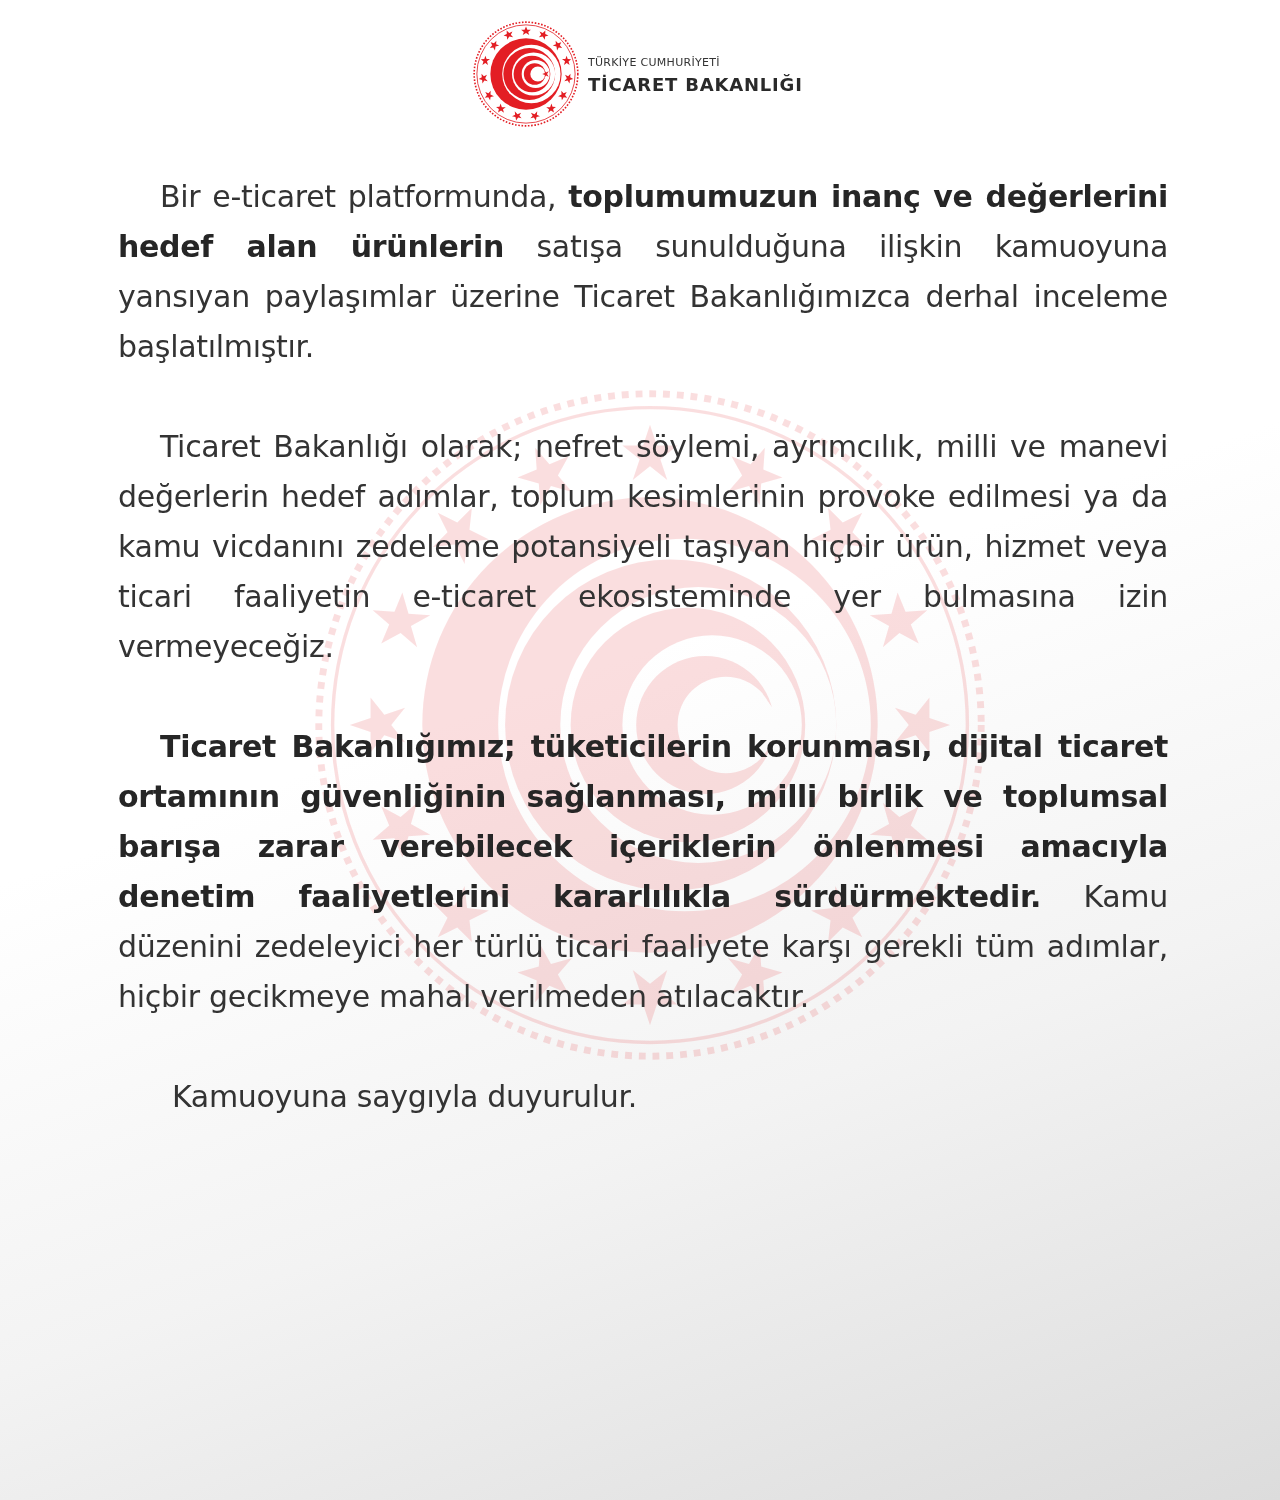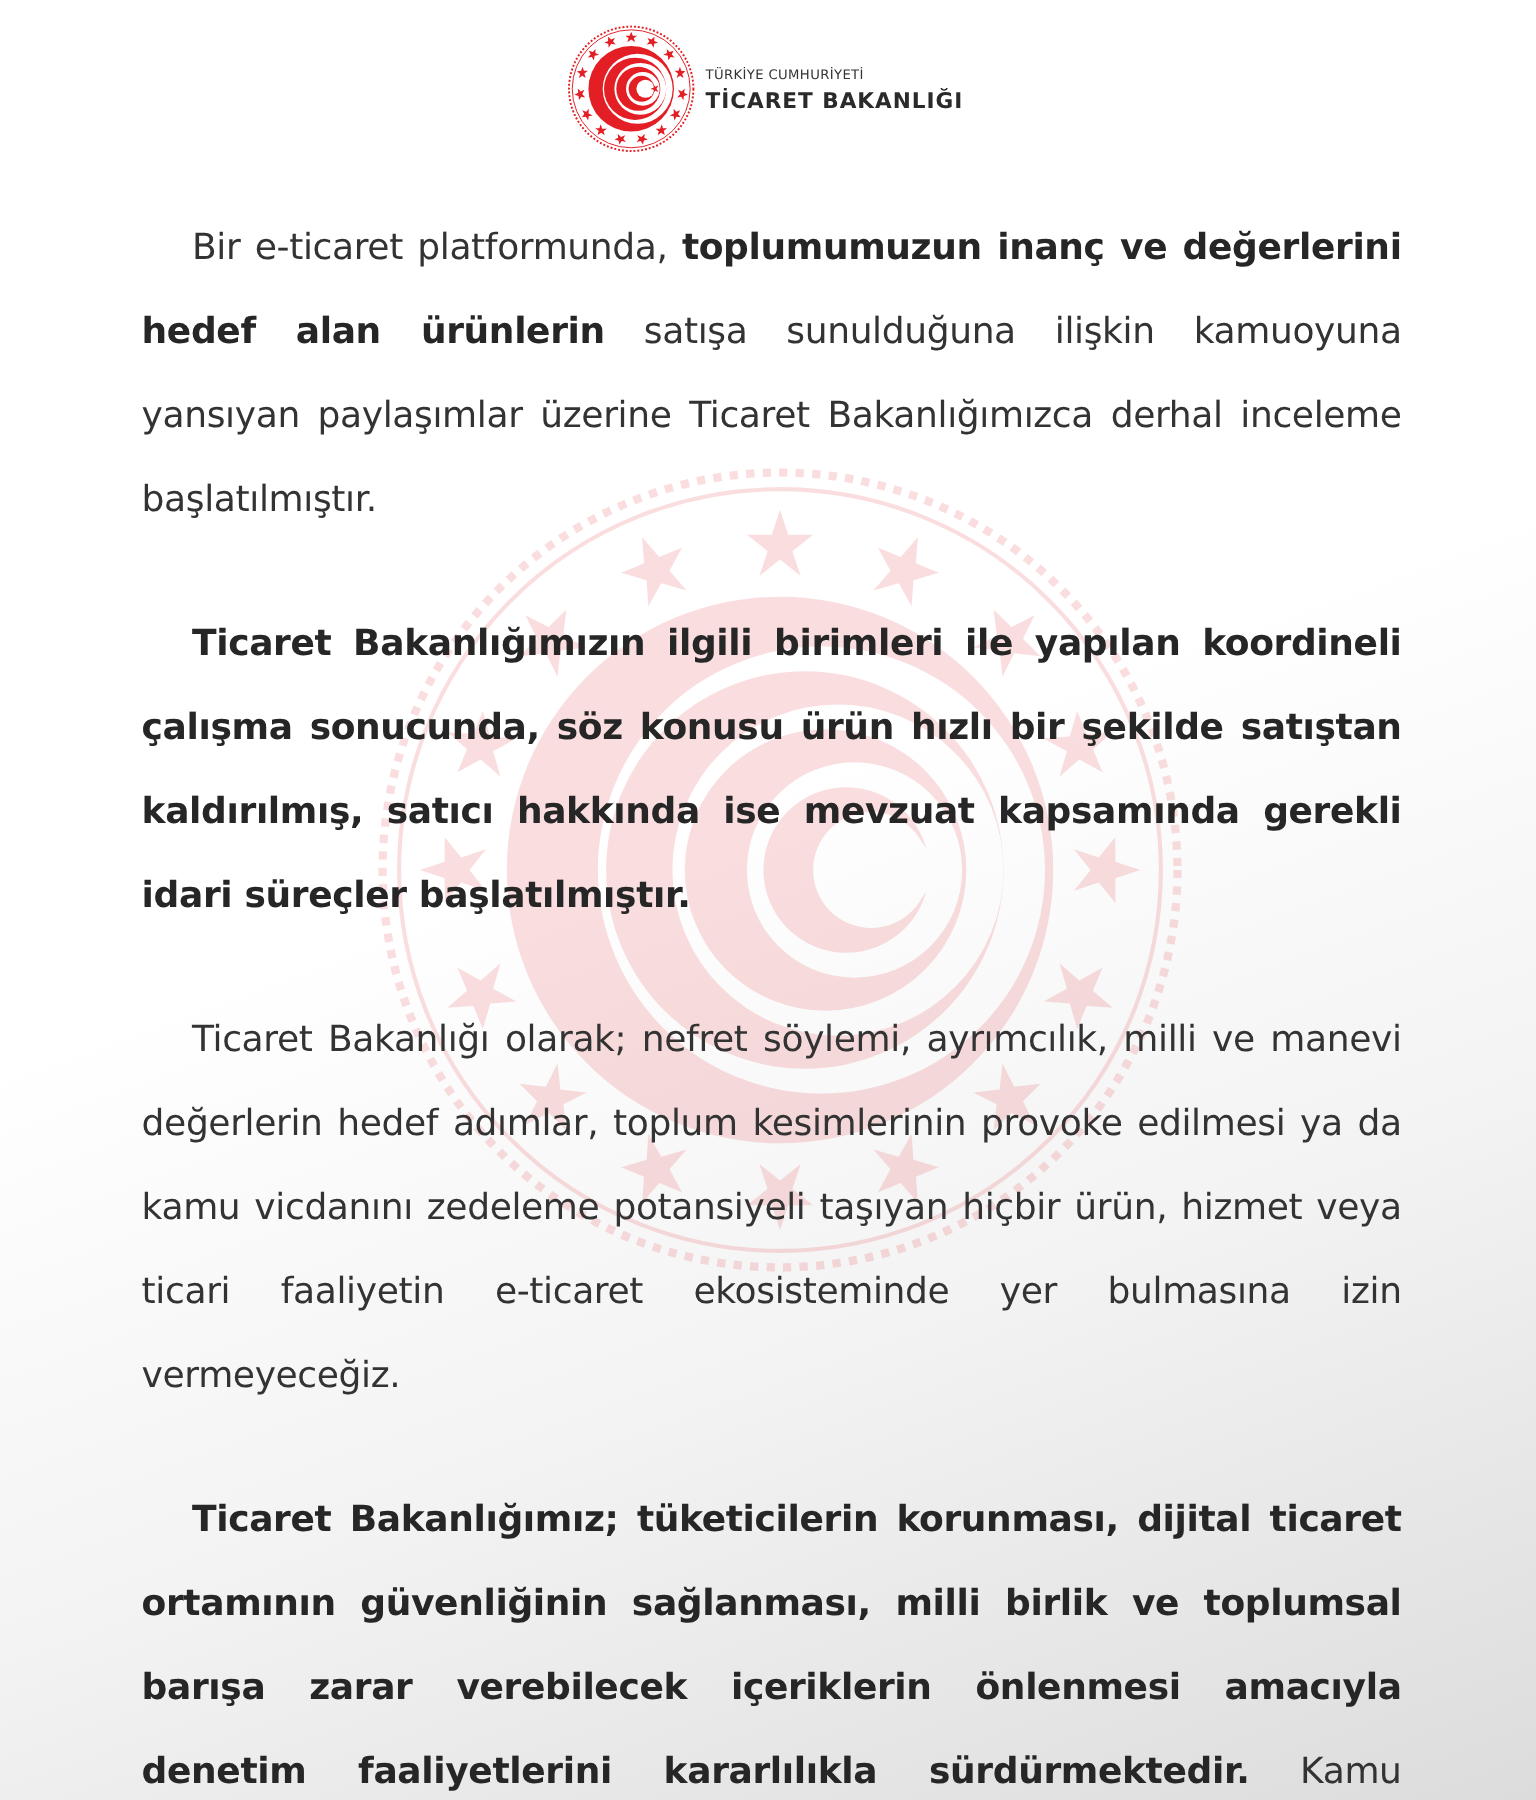--- a/index.html
+++ b/index.html
@@ -40,21 +40,21 @@
     .header-line2 { font-size: 18px; color: #2a2a2a; font-weight: bold; letter-spacing: 0.8px; }
 
     .content {
       position: absolute;
       left: 118px;
       top: 172px;
       width: 1050px;
     }
     .para {
       font-size: 30px;
-      line-height: 70px;
+      line-height: 50px;
       text-align: justify;
       text-indent: 42px;
       margin: 0 0 50px 0;
       letter-spacing: -0.3px;
     }
     .para b { font-weight: bold; color: #262626; }
     .para span.reg { font-weight: normal; color: #333; }
     .closing {
       font-size: 30px;
       line-height: 50px;
@@ -152,20 +152,19 @@
   </svg>
   <div class="header-text">
     <span class="header-line1">TÜRKİYE CUMHURİYETİ</span>
     <span class="header-line2">TİCARET BAKANLIĞI</span>
   </div>
 </div>
 
 <div class="content">
   <p class="para"><span class="reg">Bir e-ticaret platformunda, </span><b>toplumumuzun inanç ve değerlerini hedef alan ürünlerin</b><span class="reg"> satışa sunulduğuna ilişkin kamuoyuna yansıyan paylaşımlar üzerine Ticaret Bakanlığımızca derhal inceleme başlatılmıştır.</span></p>
 
-  <p class="para"><b>Ticaret Bakanlığımızın ilgili birimleri ile yapılan koordineli çalışma sonucunda, söz konusu ürün hızlı bir şekilde satıştan kaldırılmış, satıcı hakkında ise mevzuat kapsamında gerekli idari süreçler başlatılmıştır.</b></p>
 
   <p class="para"><span class="reg">Ticaret Bakanlığı olarak; nefret söylemi, ayrımcılık, milli ve manevi değerlerin hedef adımlar, toplum kesimlerinin provoke edilmesi ya da kamu vicdanını zedeleme potansiyeli taşıyan hiçbir ürün, hizmet veya ticari faaliyetin e-ticaret ekosisteminde yer bulmasına izin vermeyeceğiz.</span></p>
 
   <p class="para"><b>Ticaret Bakanlığımız; tüketicilerin korunması, dijital ticaret ortamının güvenliğinin sağlanması, milli birlik ve toplumsal barışa zarar verebilecek içeriklerin önlenmesi amacıyla denetim faaliyetlerini kararlılıkla sürdürmektedir.</b><span class="reg"> Kamu düzenini zedeleyici her türlü ticari faaliyete karşı gerekli tüm adımlar, hiçbir gecikmeye mahal verilmeden atılacaktır.</span></p>
 
   <p class="closing">Kamuoyuna saygıyla duyurulur.</p>
 </div>
 
 </body></html>

